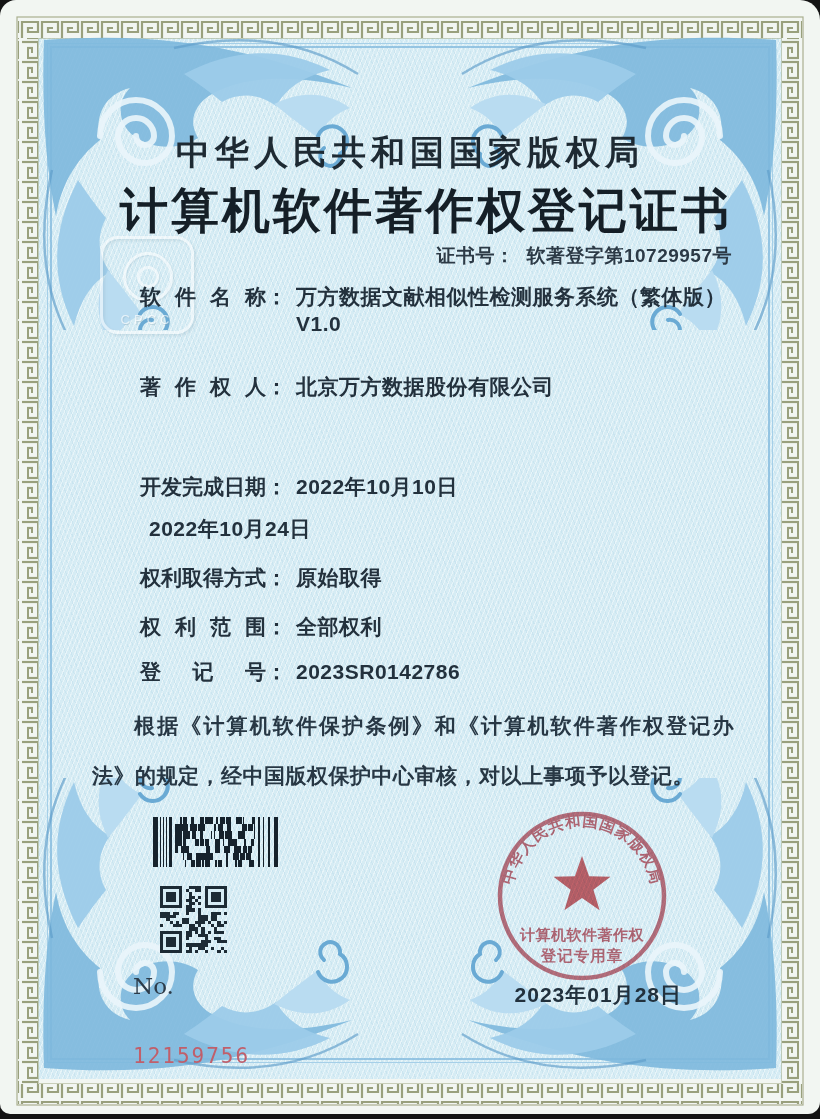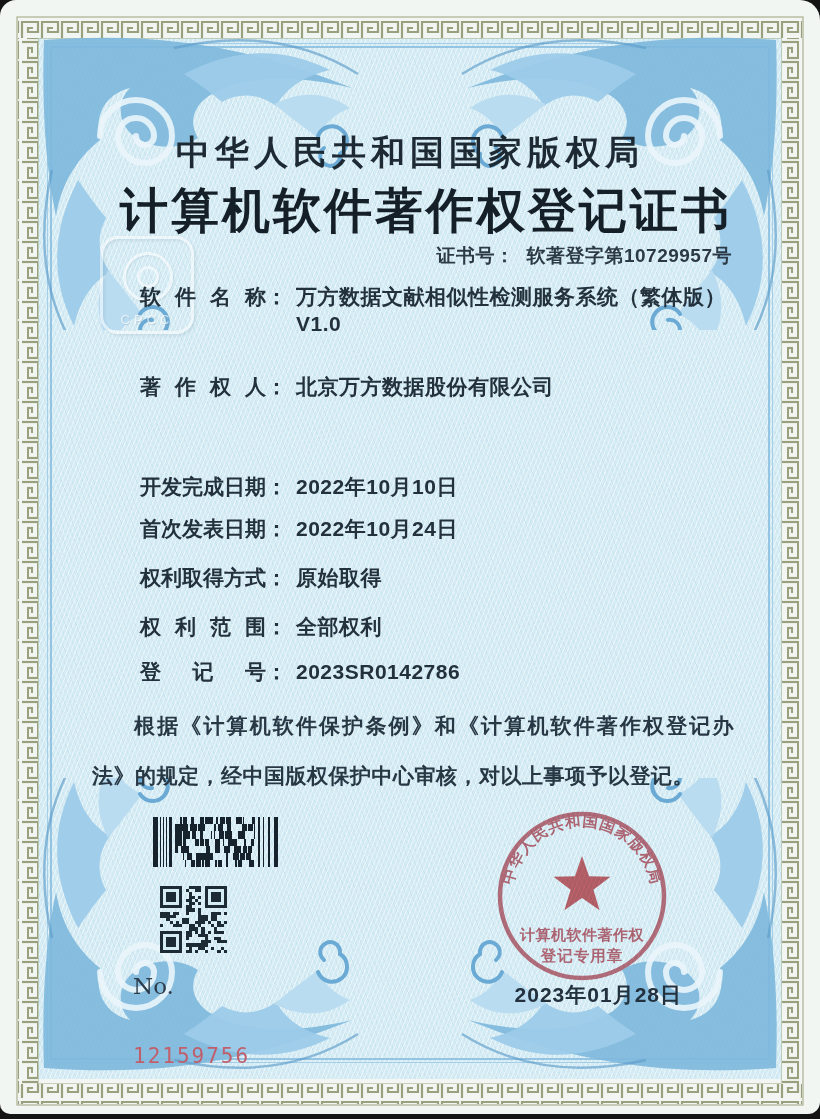--- a/index.html
+++ b/index.html
@@ -184,21 +184,20 @@
     <span class="lab"><span class="labt">著作权人</span><span class="colon">：</span></span>
     <span class="val">北京万方数据股份有限公司</span>
   </div>
 
   <div class="row" style="top:473px">
     <span class="lab"><span class="labt">开发完成日期</span><span class="colon">：</span></span>
     <span class="val">2022年10月10日</span>
   </div>
 
   <div class="row" style="top:515px">
-    <span class="lab"><span class="labt">首次发表日期</span><span class="colon">：</span></span>
     <span class="val">2022年10月24日</span>
   </div>
 
   <div class="row" style="top:564px">
     <span class="lab"><span class="labt">权利取得方式</span><span class="colon">：</span></span>
     <span class="val">原始取得</span>
   </div>
 
   <div class="row" style="top:613px">
     <span class="lab"><span class="labt">权利范围</span><span class="colon">：</span></span>

